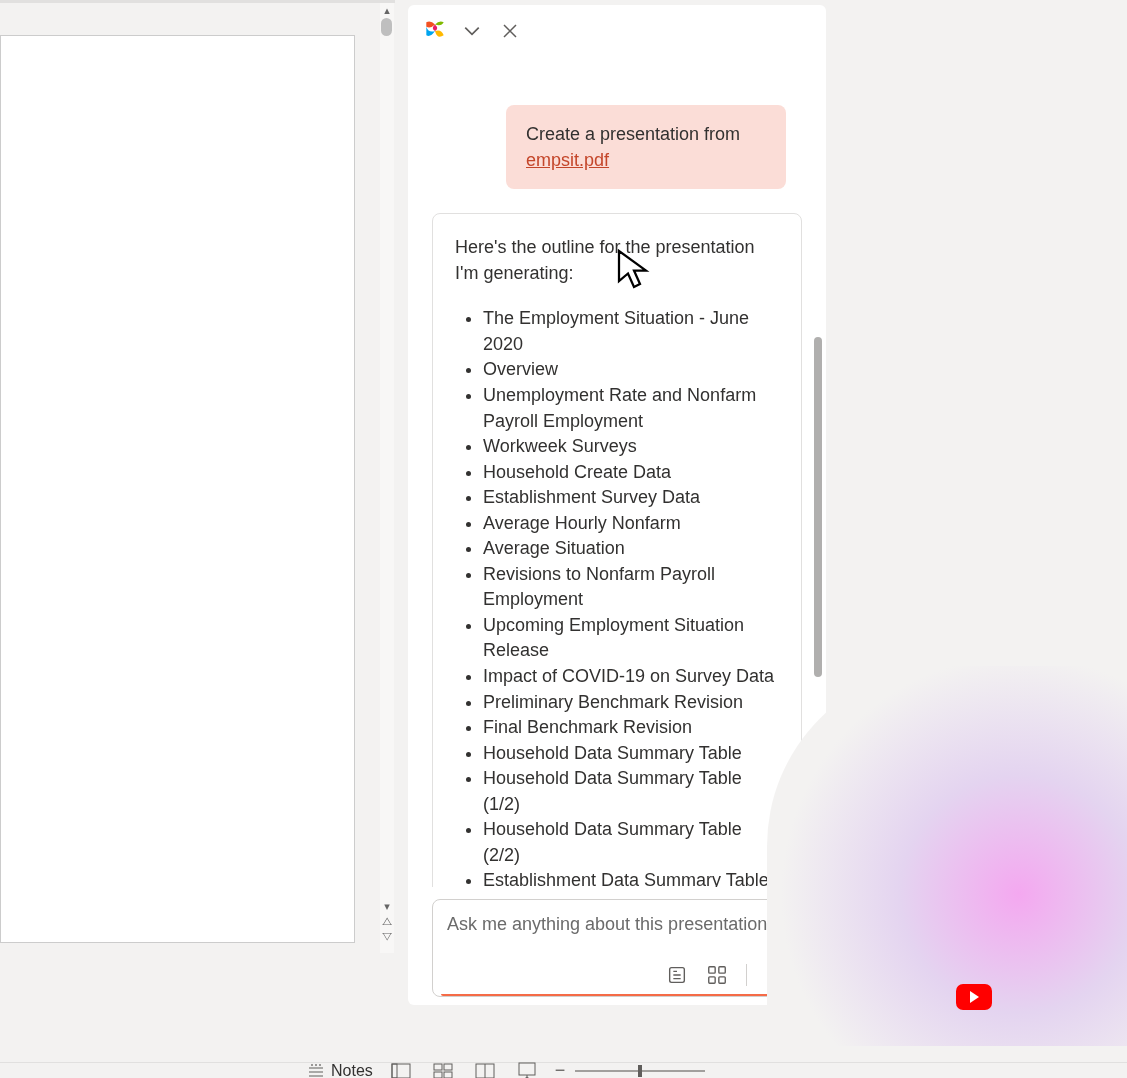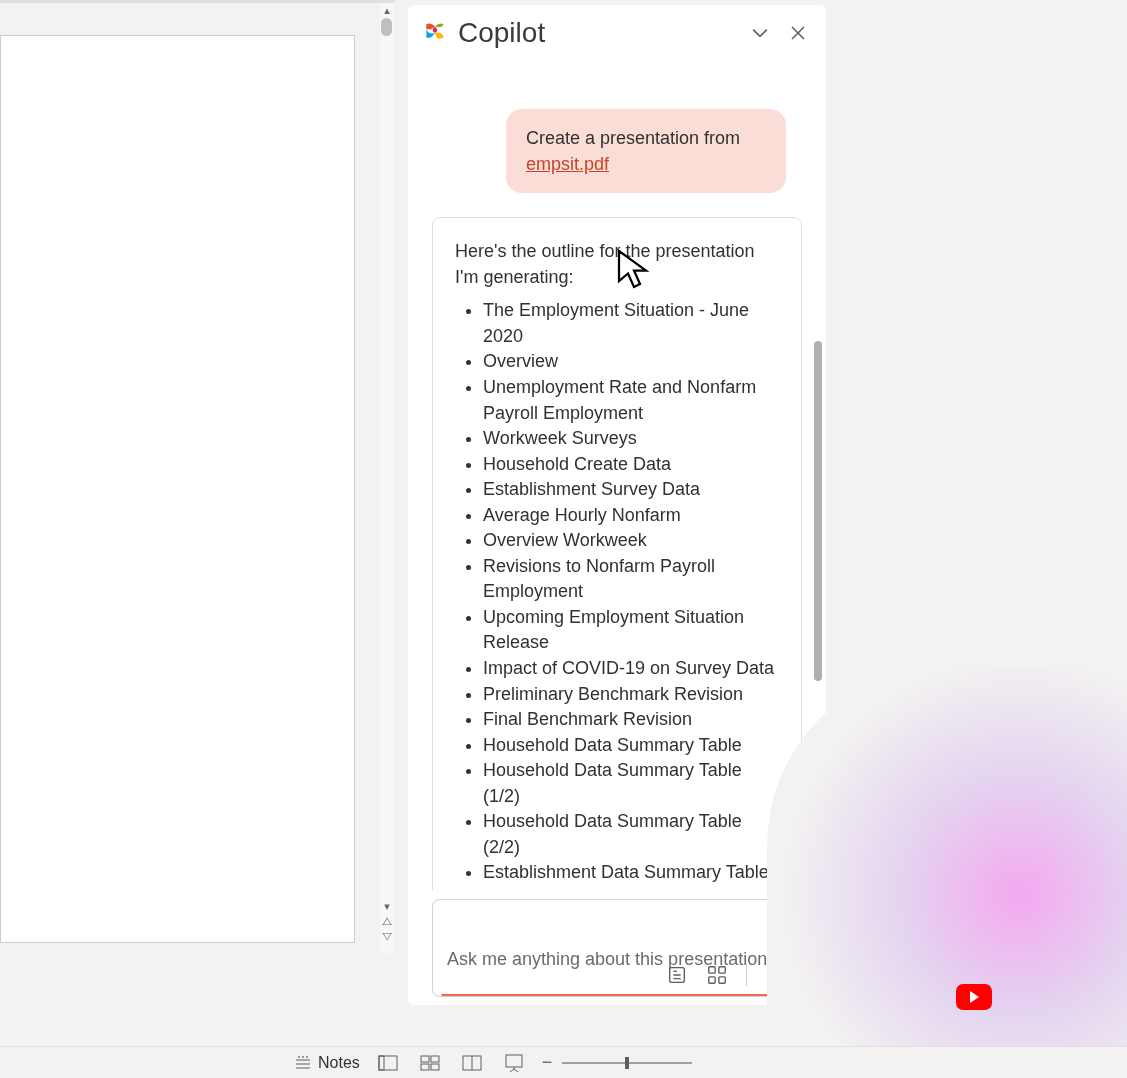--- a/index.html
+++ b/index.html
@@ -95,21 +95,21 @@
     }
     .chat-area {
       position: relative;
       height: 830px;
       overflow: hidden;
     }
     .user-prompt {
       margin: 48px 40px 24px auto;
       width: 280px;
       background: #fbddd7;
-      border-radius: 16px;
+      border-radius: 8px;
       padding: 16px 20px;
       font-size: 18px;
       line-height: 1.45;
       color: #323130;
     }
     .user-prompt a {
       color: #c4462a;
       text-decoration: underline;
     }
     .ai-response {
@@ -118,21 +118,21 @@
       border: 1px solid #e1e0df;
       border-radius: 8px;
       padding: 20px 22px;
       font-size: 18px;
       line-height: 1.45;
       color: #323130;
       height: 695px;
       overflow: hidden;
     }
     .ai-intro {
-      margin-bottom: 8px;
+      margin-bottom: 20px;
     }
     .ai-response ul {
       padding-left: 28px;
     }
     .ai-response li {
       margin-bottom: 0;
       line-height: 1.42;
     }
     .chat-scrollbar {
       position: absolute;
@@ -154,21 +154,20 @@
       padding: 14px;
       height: 98px;
     }
     .input-box input {
       width: 100%;
       border: none;
       outline: none;
       font-size: 18px;
       color: #323130;
       font-family: inherit;
-      margin-top: 35px;
     }
     .input-box input::placeholder { color: #6b6b6b; }
     .input-toolbar {
       position: absolute;
       bottom: 10px;
       right: 14px;
       display: flex;
       gap: 18px;
       align-items: center;
     }
@@ -187,26 +186,26 @@
       left: 8px; right: 8px;
       height: 2px;
       background: #f56b47;
       border-radius: 0 0 6px 6px;
     }
     .status-bar {
       position: absolute;
       bottom: 0;
       left: 0;
       right: 0;
-      height: 32px;
+      height: 16px;
       background: #f3f2f1;
       border-top: 1px solid #e1e0df;
       display: flex;
       align-items: center;
-      padding: 0 10px;
+      padding: 0 23px;
       gap: 16px;
     }
     .notes-btn {
       display: flex;
       align-items: center;
       gap: 6px;
       color: #323130;
       font-size: 16px;
       margin-left: 284px;
     }
@@ -292,21 +291,20 @@
 
 <div class="copilot-panel">
   <div class="copilot-header">
     <svg class="copilot-logo" viewBox="0 0 24 24">
       <path fill="#f25022" d="M4 4 Q8 2 12 6 Q8 10 4 8 Z"></path>
       <path fill="#7fba00" d="M12 6 Q16 2 20 4 Q18 8 12 6 Z"></path>
       <path fill="#00a4ef" d="M4 8 Q6 14 12 12 Q8 18 4 16 Z"></path>
       <path fill="#ffb900" d="M12 12 Q18 10 20 16 Q14 20 12 12 Z"></path>
       <path fill="#e91e63" d="M12 6 Q16 10 12 12 Q8 10 12 6 Z"></path>
     </svg>
-    <div class="copilot-title">Copilot</div>
     <div class="header-btn">
       <svg width="18" height="18" viewBox="0 0 16 16">
           <path d="M2 5 L8 11 L14 5" stroke="#605e5c" stroke-width="1.5" fill="none"></path>
         </svg>
     </div>
     <div class="header-btn">
       <svg width="16" height="16" viewBox="0 0 16 16">
           <path d="M2 2 L14 14 M14 2 L2 14" stroke="#605e5c" stroke-width="1.5"></path>
         </svg>
     </div>
@@ -320,21 +318,21 @@
     <div class="ai-response">
       <p class="ai-intro">Here's the outline for the presentation I'm generating:</p>
       <ul>
         <li>The Employment Situation - June 2020</li>
         <li>Overview</li>
         <li>Unemployment Rate and Nonfarm Payroll Employment</li>
         <li>Workweek Surveys</li>
         <li>Household Create Data</li>
         <li>Establishment Survey Data</li>
         <li>Average Hourly Nonfarm</li>
-        <li>Overview Workweek</li>
+        <li>Average Situation</li>
         <li>Revisions to Nonfarm Payroll Employment</li>
         <li>Upcoming Employment Situation Release</li>
         <li>Impact of COVID-19 on Survey Data</li>
         <li>Preliminary Benchmark Revision</li>
         <li>Final Benchmark Revision</li>
         <li>Household Data Summary Table</li>
         <li>Household Data Summary Table (1/2)</li>
         <li>Household Data Summary Table (2/2)</li>
         <li>Establishment Data Summary Table</li>
         <li>Employment by Selected Industry</li>

